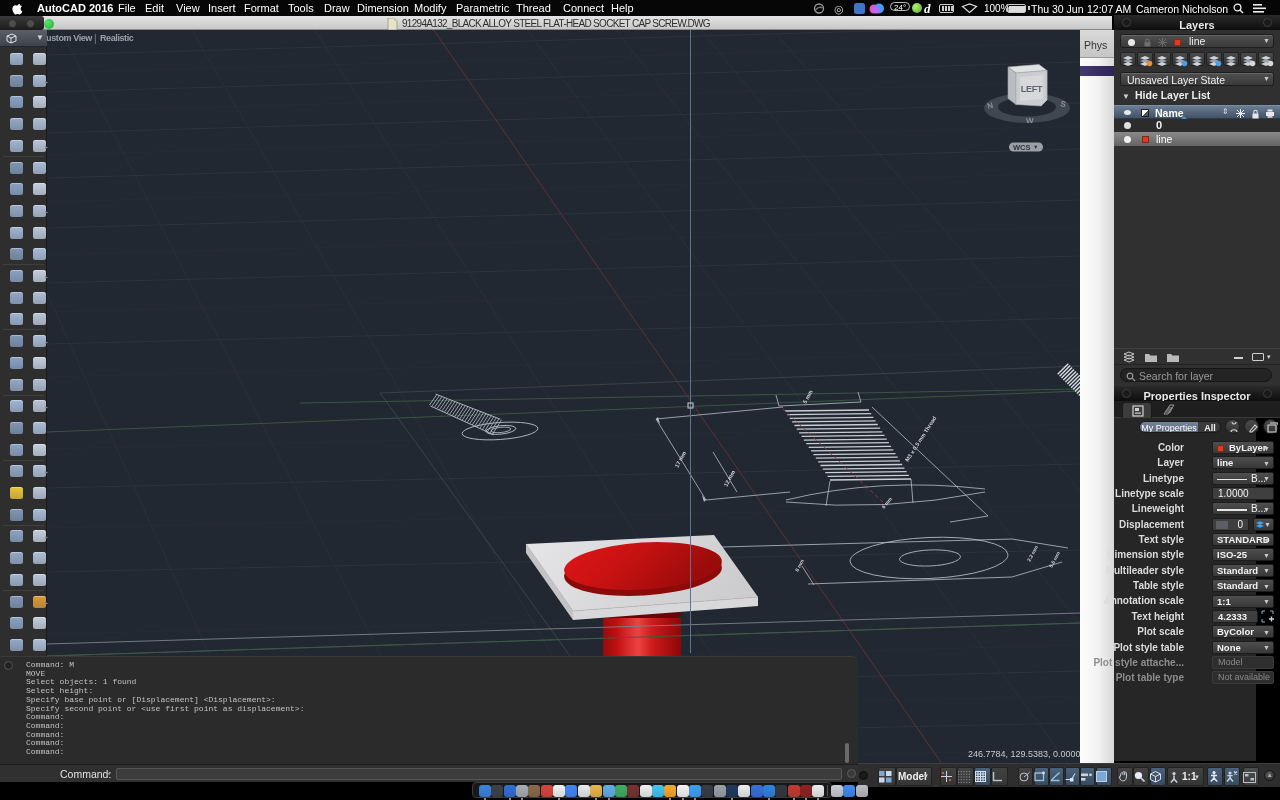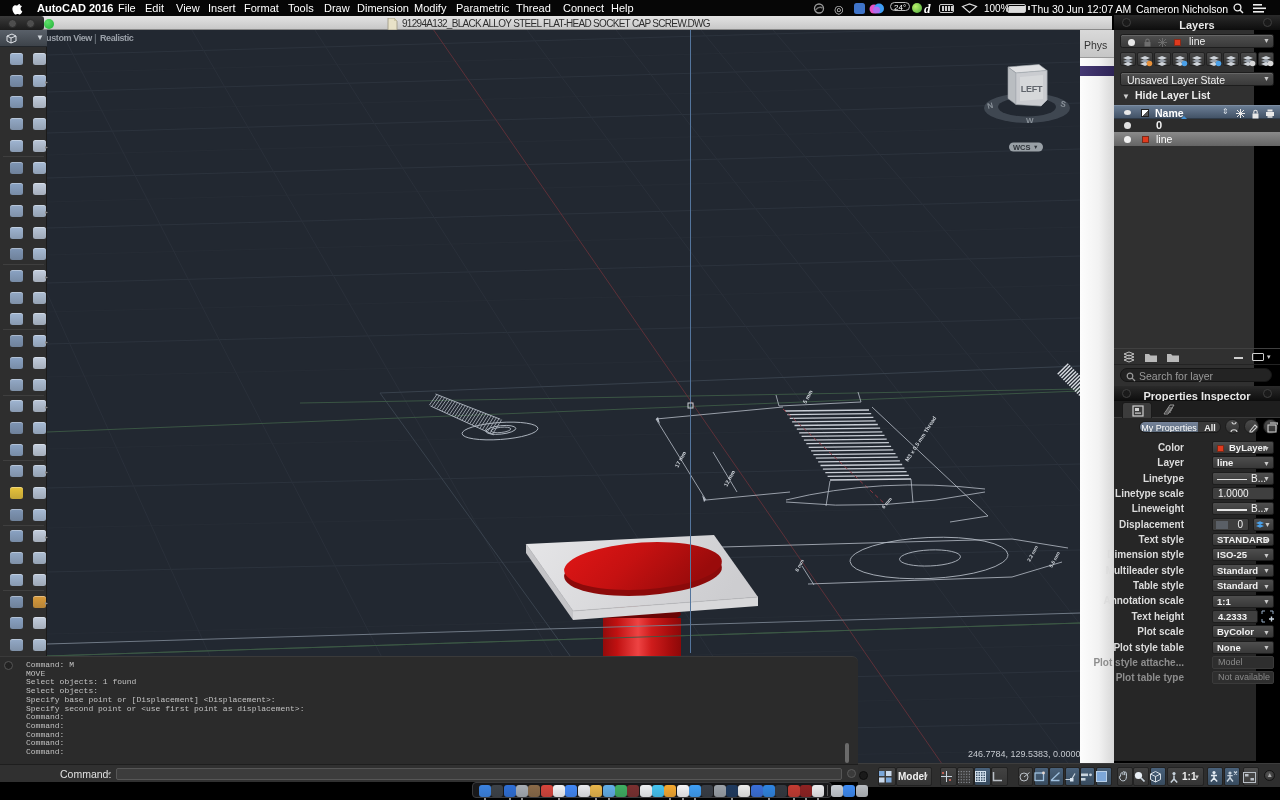--- a/index.html
+++ b/index.html
@@ -1,20 +1,20 @@
 <!DOCTYPE html>
 <html><head><meta charset="utf-8"><style>
 * {margin:0;padding:0;box-sizing:border-box}
 html,body {width:1280px;height:800px;overflow:hidden;background:#000;font-family:"Liberation Sans",sans-serif}
 #menubar {position:absolute;left:0;top:0;width:1280px;height:16px;background:#060606;color:#fff;font-size:11px;white-space:nowrap}
 #titlebar {position:absolute;left:0;top:16px;width:1112px;height:14px;background:linear-gradient(#e3e3e3,#c8c8c8);border-bottom:1px solid #8a8a8a}
 #toolbar {position:absolute;left:0;top:30px;width:47px;height:626px;background:#2e2e2e;border-right:1px solid #1a1a1a}
 #vpbg {position:absolute;left:47px;top:30px;width:1033px;height:733px;background:#222831}
 #strip {position:absolute;left:1080px;top:30px;width:34px;height:733px;background:linear-gradient(90deg,#fdfdfd 0%,#f2f2f2 55%,#d8d8d8 100%)}
-#layers {position:absolute;left:1114px;top:15px;width:140px;height:371px;background:#303030}
+#layers {position:absolute;left:1114px;top:15px;width:166px;height:371px;background:#303030}
 #props {position:absolute;left:1114px;top:386px;width:142px;height:375px;background:#262626}
 .ptitle {position:absolute;left:0;top:0;width:166px;height:15px;background:linear-gradient(#2a2a2a,#0d0d0d);text-align:center}
 .ptitle span {color:#e8e8e8;font-size:11px;font-weight:bold;line-height:15px}
 #console {position:absolute;left:0;top:656px;width:858px;height:125px;background:#2b2b2b;border-top:1px solid #3a3a3a;border-radius:0 6px 0 0;font-family:"Liberation Mono",monospace;font-size:8px;color:#c2c2c2}
 #statusbar {position:absolute;left:858px;top:763px;width:422px;height:24px;background:#2e2e2e;border-top:1px solid #3d3d3d}
 .stile {position:absolute;top:2.5px;height:19px;background:linear-gradient(#424242,#353535);border:1px solid #222;border-radius:2px}
 #dock {position:absolute;left:472px;top:782px;width:360px;height:16px;background:rgba(28,28,30,0.85);border:1px solid #3a3a3c;border-radius:4px}
 #bottomblack {position:absolute;left:0;top:781px;width:1280px;height:19px;background:#050505;z-index:-1}
 </style></head><body>
 <div id="bottomblack"></div>
@@ -613,21 +613,21 @@
     <span style="position:absolute;right:72px;top:286px;white-space:nowrap;color:#8d8d8d;font-size:10px;font-weight:bold">Plot table type</span>
     <div style="position:absolute;left:98px;top:285.2px;width:62px;height:13px;background:#2e2e2e;border:1px solid #3a3a3a;border-radius:2px">
       <span style="position:absolute;left:5px;top:0px;color:#8a8a8a;font-size:9px;white-space:nowrap">Not available</span>
     </div>
   </div>
 <div id="console">
     <i style="position:absolute;left:4px;top:4px;width:9px;height:9px;border-radius:50%;background:#222;border:1.5px solid #555"></i>
     <div style="position:absolute;left:26px;top:3px">Command: M</div>
     <div style="position:absolute;left:26px;top:11.700000000000045px">MOVE</div>
     <div style="position:absolute;left:26px;top:20.40000000000009px">Select objects: 1 found</div>
-    <div style="position:absolute;left:26px;top:29.100000000000136px">Select objects:</div>
+    <div style="position:absolute;left:26px;top:29.100000000000136px">Select height:</div>
     <div style="position:absolute;left:26px;top:37.80000000000018px">Specify base point or [Displacement] &lt;Displacement&gt;:</div>
     <div style="position:absolute;left:26px;top:46.50000000000023px">Specify second point or &lt;use first point as displacement&gt;:</div>
     <div style="position:absolute;left:26px;top:55.20000000000027px">Command:</div>
     <div style="position:absolute;left:26px;top:63.90000000000032px">Command:</div>
     <div style="position:absolute;left:26px;top:72.60000000000036px">Command:</div>
     <div style="position:absolute;left:26px;top:81.30000000000041px">Command:</div>
     <div style="position:absolute;left:26px;top:90.00000000000045px">Command:</div>
     <i style="position:absolute;left:845px;top:86px;width:4px;height:20px;background:#6a6a6a;border-radius:2px"></i>
     <div style="position:absolute;left:0;top:107px;width:858px;height:18px;background:#303030;border-top:1px solid #1e1e1e">
       <span style="position:absolute;left:60px;top:3px;font-family:'Liberation Sans',sans-serif;font-size:10.5px;color:#e0e0e0">Command:</span>

